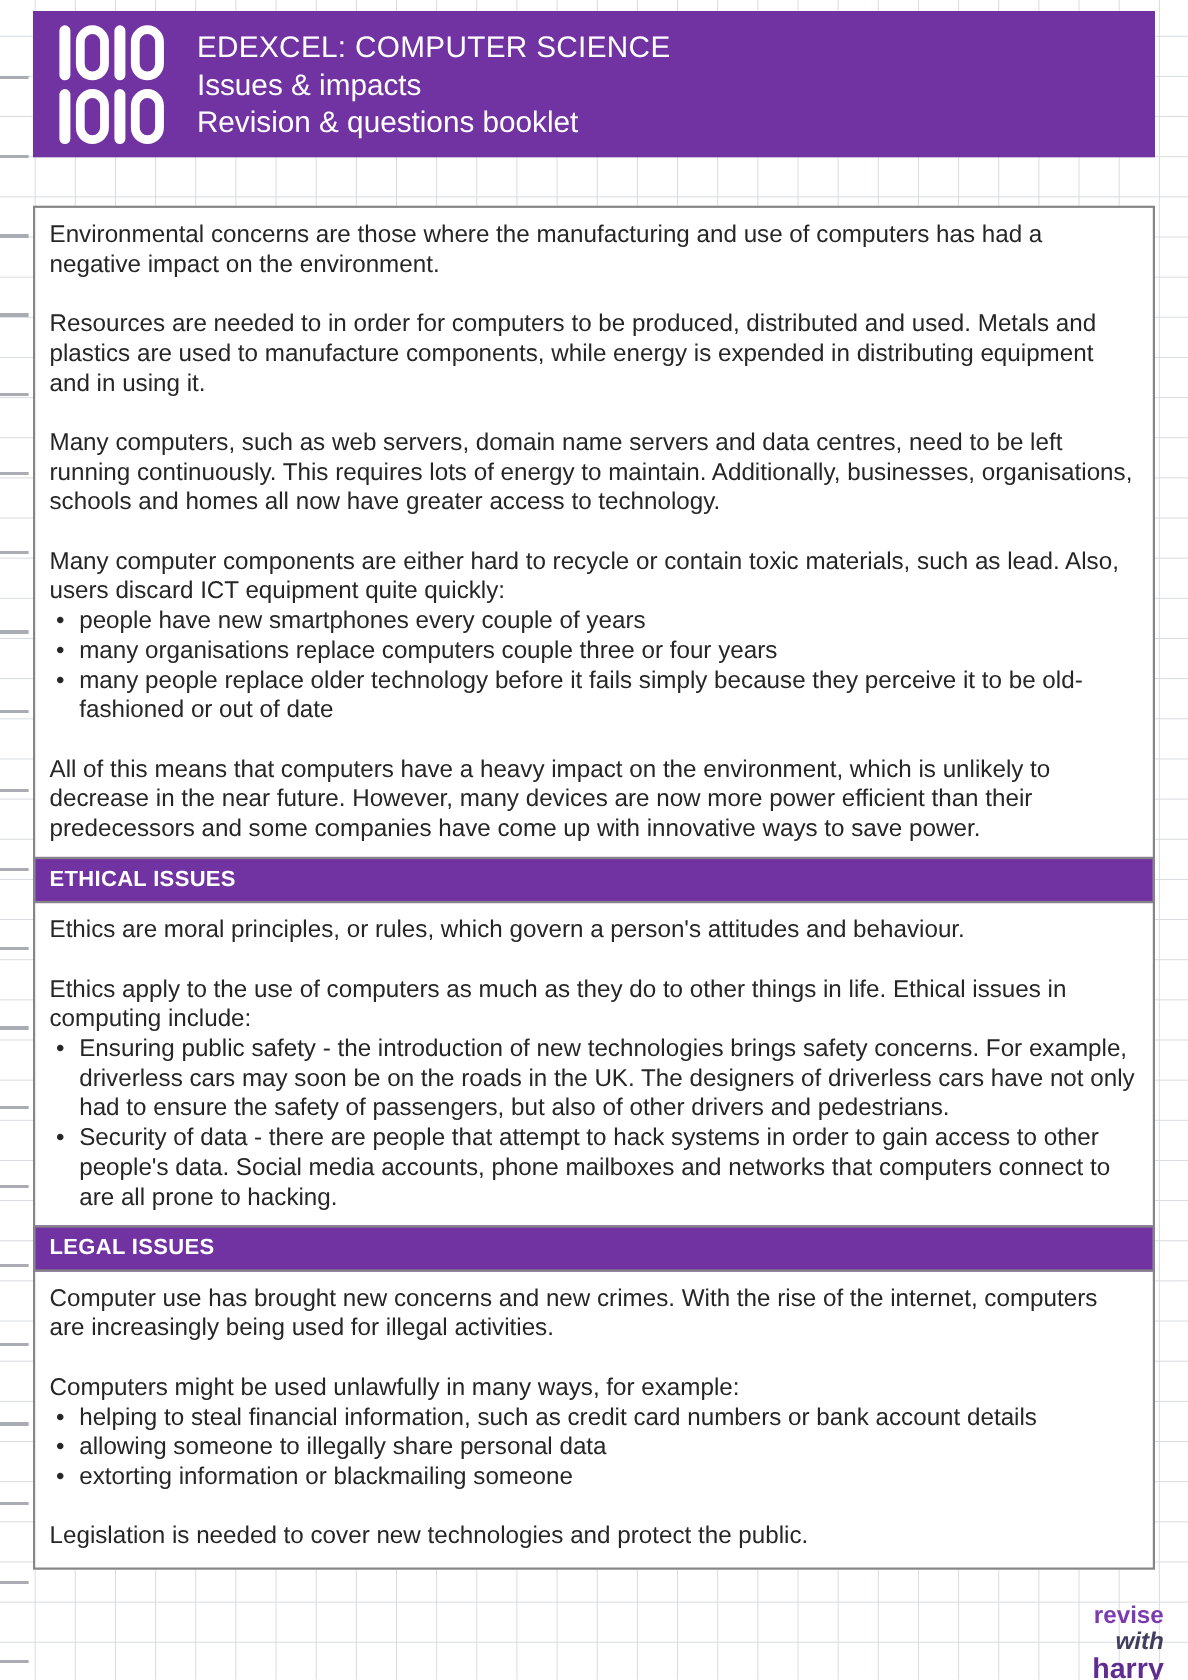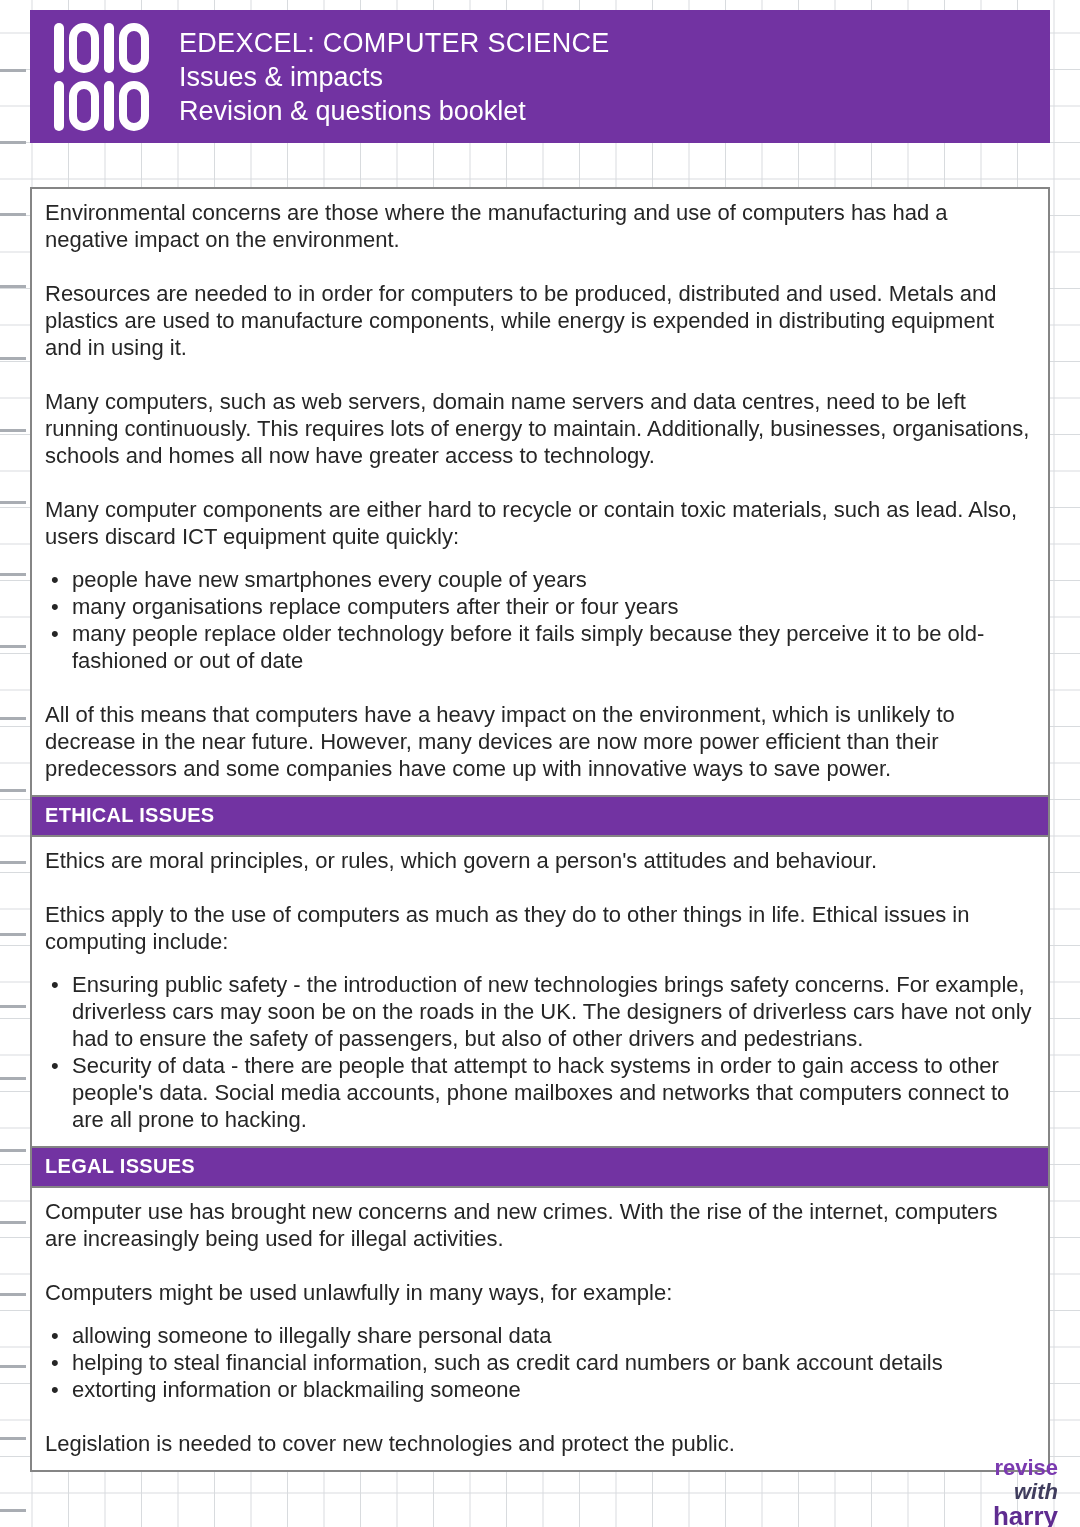--- a/index.html
+++ b/index.html
@@ -46,21 +46,21 @@
     border-bottom:2px solid var(--border,#858585);
   }
   .section + .section .section-heading{border-top:2px solid var(--border,#858585);}
   .section-body{
     padding:10px 16px 13px 13px;
     font-size:22px;line-height:27px;color:var(--text,#262626);
   }
   .para{margin:0 0 27px 0;}
   .para.tight{margin-bottom:0;}
   .para.last,.bullets.last{margin-bottom:0;}
-  .bullets{list-style:none;margin:16px 0 27px 0;padding:0;}
+  .bullets{list-style:none;margin:0 0 27px 0;padding:0;}
   .bullets li{position:relative;padding-left:27px;}
   .bullets li::before{content:"\2022";position:absolute;left:6px;top:0;}
   
   .footer-logo{position:absolute;right:22px;top:1456px;text-align:right;z-index:2;}
   .fl-revise{font-size:22px;font-weight:800;line-height:24px;color:var(--footer-revise,#7b3ab0);}
   .fl-with{font-size:22px;font-weight:600;font-style:italic;line-height:24px;color:var(--footer-with,#403d5e);}
   .fl-harry{font-size:26px;font-weight:800;line-height:25px;color:var(--footer-harry,#5f2c90);}
 </style>
 </head>
 <body>
@@ -91,21 +91,21 @@
 
 <main class="content-box">
     <section class="section">
       <div class="section-body">
         <p class="para">Environmental concerns are those where the manufacturing and use of computers has had a negative impact on the environment.</p>
         <p class="para">Resources are needed to in order for computers to be produced, distributed and used. Metals and plastics are used to manufacture components, while energy is expended in distributing equipment and in using it.</p>
         <p class="para">Many computers, such as web servers, domain name servers and data centres, need to be left running continuously. This requires lots of energy to maintain. Additionally, businesses, organisations, schools and homes all now have greater access to technology.</p>
         <p class="para tight">Many computer components are either hard to recycle or contain toxic materials, such as lead. Also, users discard ICT equipment quite quickly:</p>
         <ul class="bullets">
           <li>people have new smartphones every couple of years</li>
-          <li>many organisations replace computers after their or four years</li>
+          <li>many organisations replace computers couple three or four years</li>
           <li>many people replace older technology before it fails simply because they perceive it to be old-fashioned or out of date</li>
         </ul>
         <p class="para last">All of this means that computers have a heavy impact on the environment, which is unlikely to decrease in the near future. However, many devices are now more power efficient than their predecessors and some companies have come up with innovative ways to save power.</p>
       </div>
     </section>
     <section class="section">
       <div class="section-heading">ETHICAL ISSUES</div>
       <div class="section-body">
         <p class="para">Ethics are moral principles, or rules, which govern a person's attitudes and behaviour.</p>
         <p class="para tight">Ethics apply to the use of computers as much as they do to other things in life. Ethical issues in computing include:</p>
@@ -114,22 +114,22 @@
           <li>Security of data - there are people that attempt to hack systems in order to gain access to other people's data. Social media accounts, phone mailboxes and networks that computers connect to are all prone to hacking.</li>
         </ul>
       </div>
     </section>
     <section class="section">
       <div class="section-heading">LEGAL ISSUES</div>
       <div class="section-body">
         <p class="para">Computer use has brought new concerns and new crimes. With the rise of the internet, computers are increasingly being used for illegal activities.</p>
         <p class="para tight">Computers might be used unlawfully in many ways, for example:</p>
         <ul class="bullets">
+          <li>helping to steal financial information, such as credit card numbers or bank account details</li>
           <li>allowing someone to illegally share personal data</li>
-          <li>helping to steal financial information, such as credit card numbers or bank account details</li>
           <li>extorting information or blackmailing someone</li>
         </ul>
         <p class="para last">Legislation is needed to cover new technologies and protect the public.</p>
       </div>
     </section>
   </main>
 
 <div class="footer-logo">
   <div class="fl-revise">revise</div>
   <div class="fl-with">with</div>

